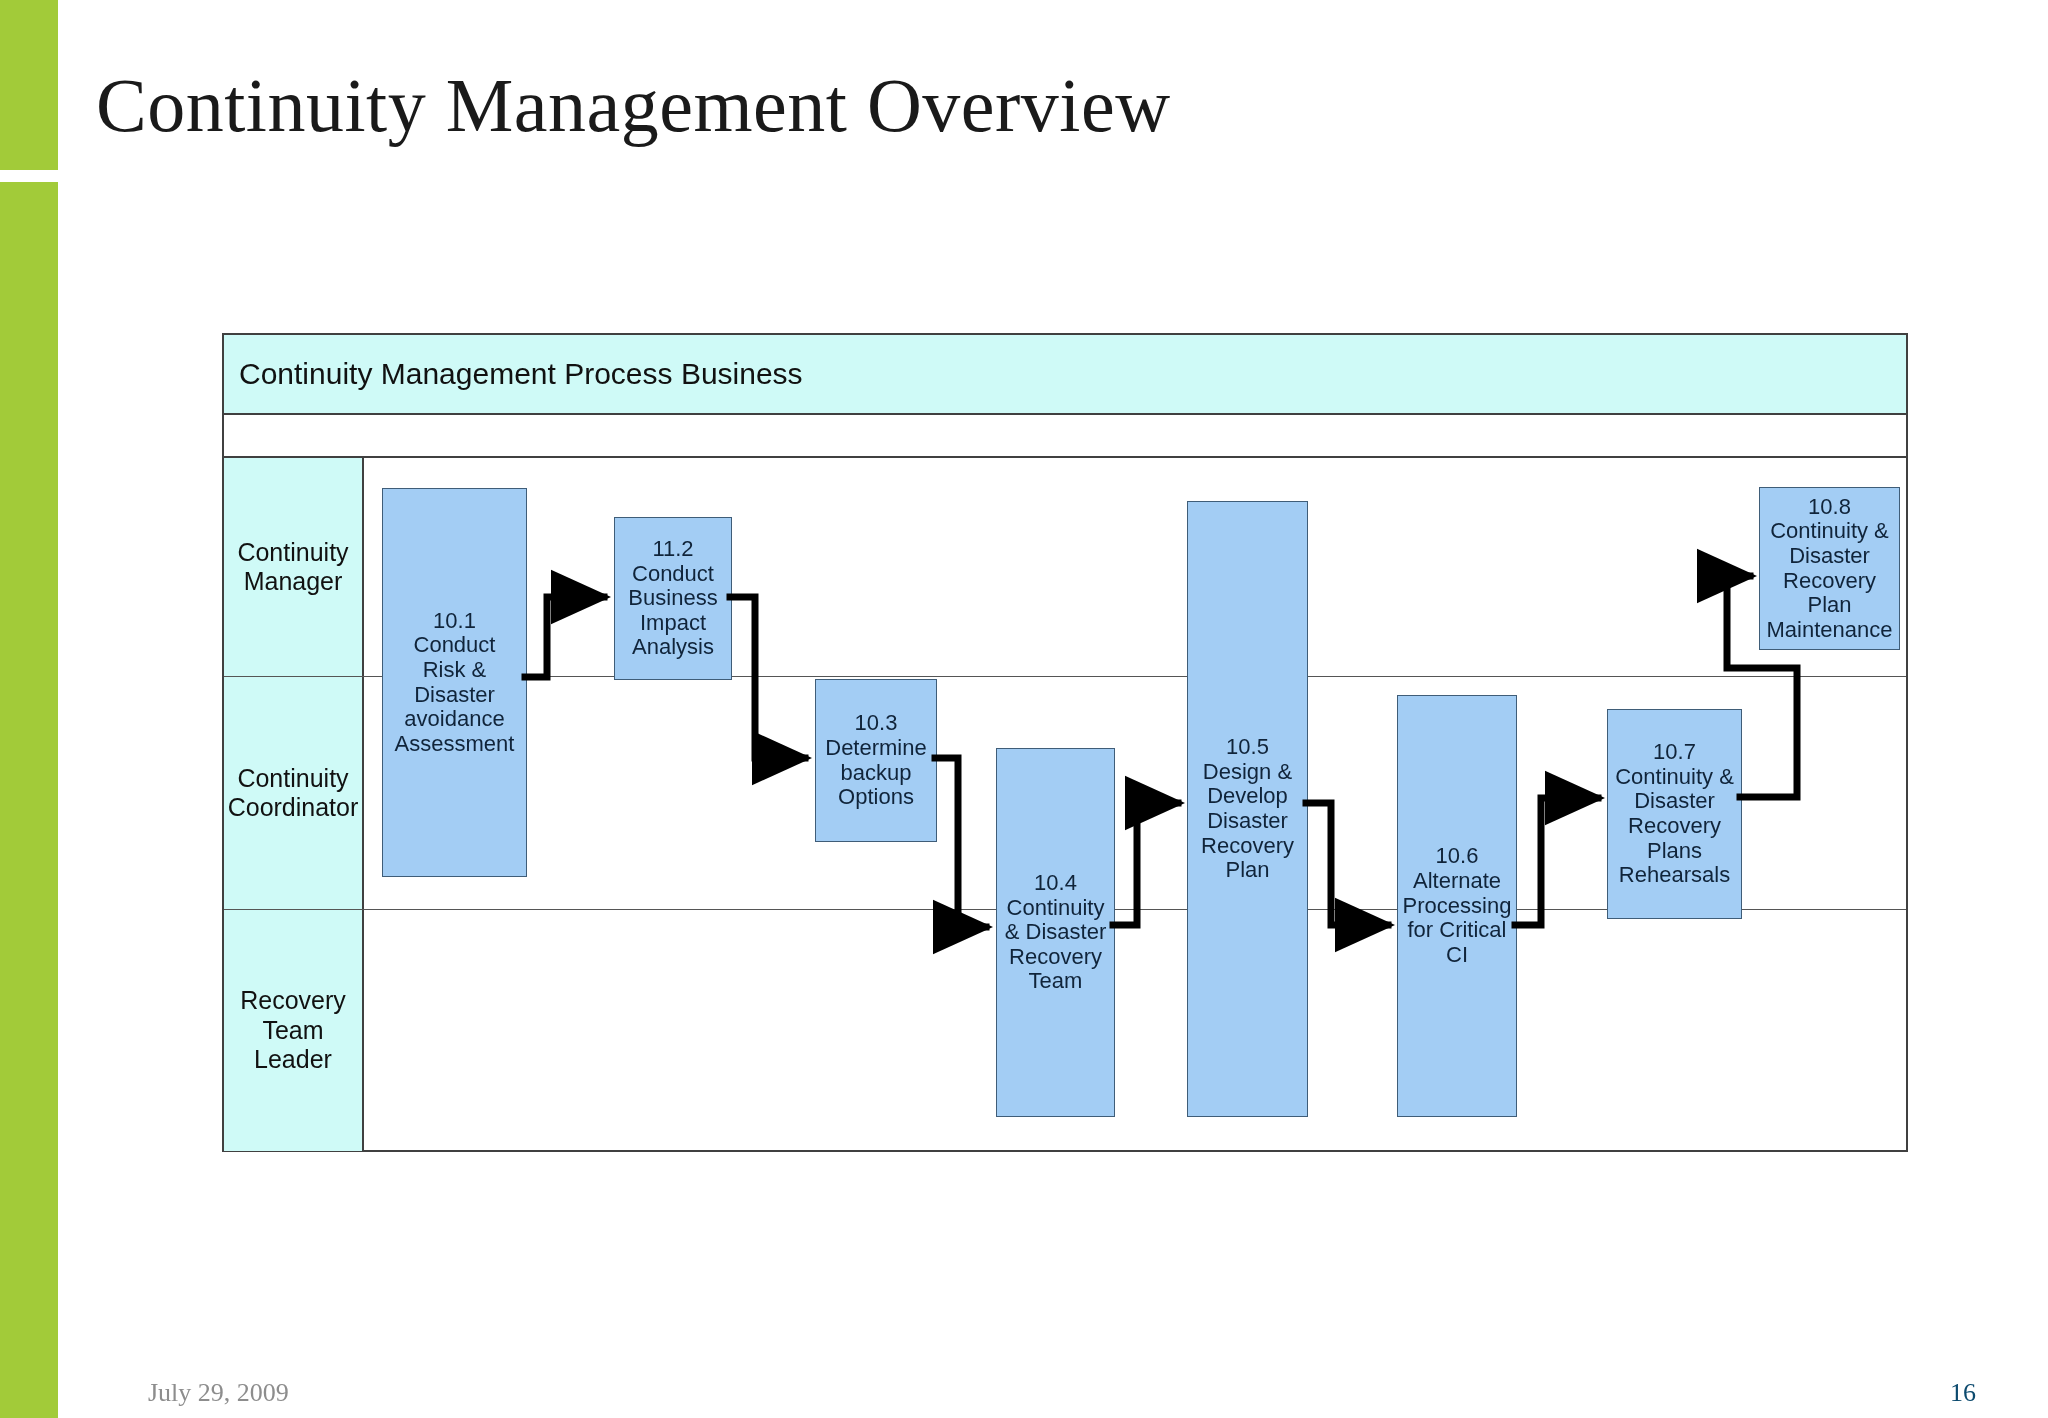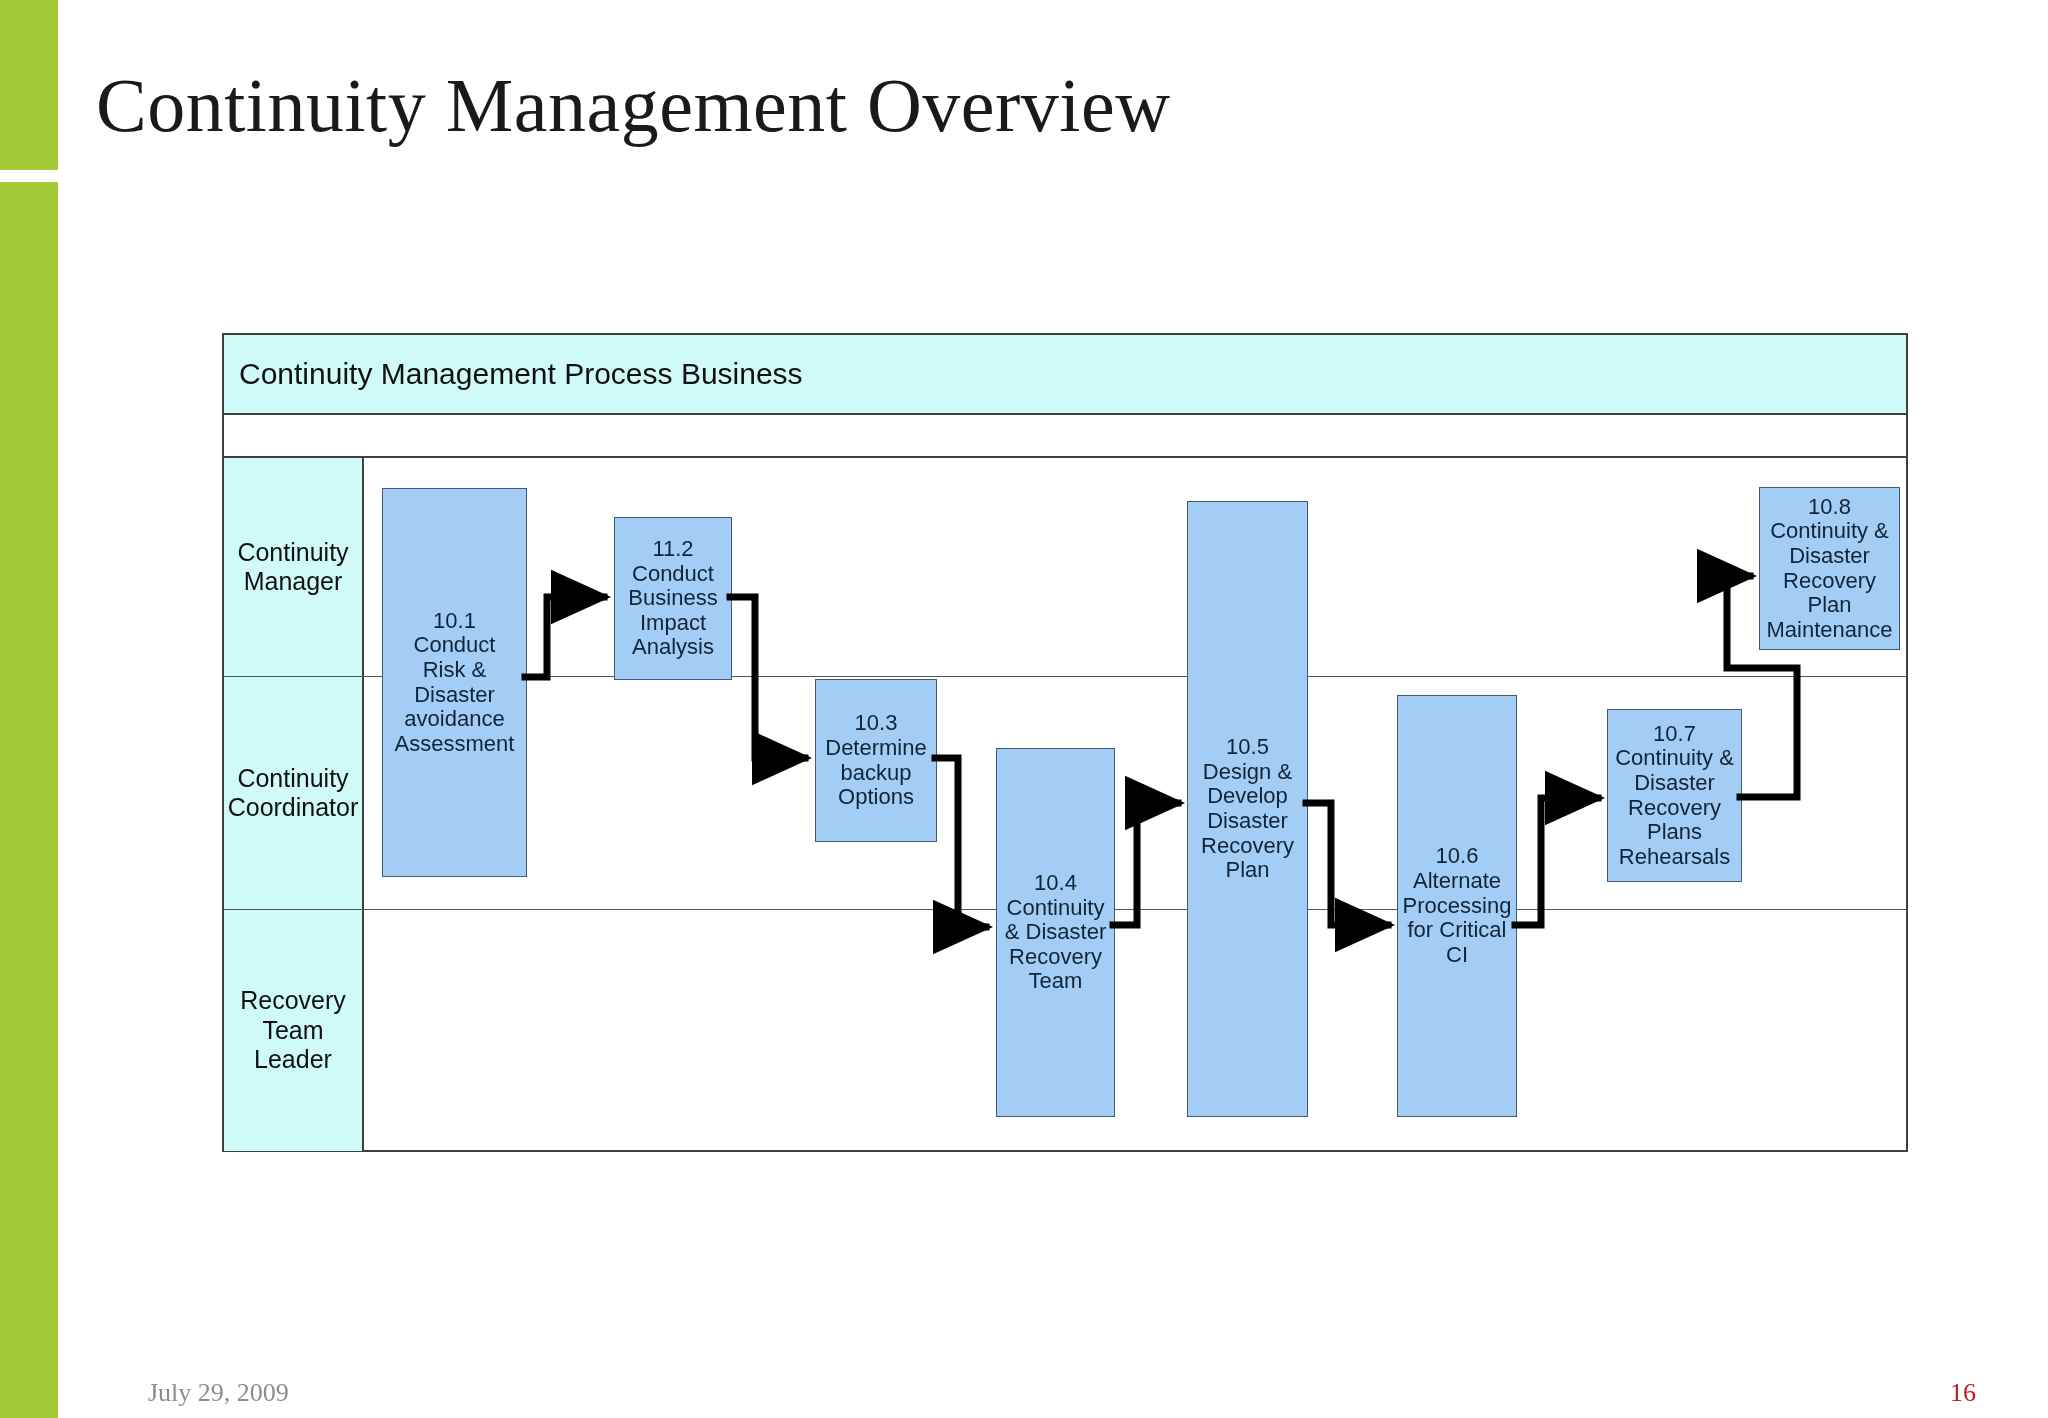--- a/index.html
+++ b/index.html
@@ -83,21 +83,21 @@
 
   
   #footer-date{
     position:absolute;left:148px;top:1378px;
     font-family:"Liberation Serif", serif;
     font-size:26px;color:#8d8d8d;
   }
   #footer-page{
     position:absolute;left:1950px;top:1378px;
     font-family:"Liberation Serif", serif;
-    font-size:26px;color:#b91c1c;
+    font-size:26px;color:#0c4a6e;
   }
 </style>
 </head>
 <body>
 
 <div class="green-bar" id="bar-top"></div>
 <div class="green-bar" id="bar-bottom"></div>
 
 <div id="slide-title">Continuity Management Overview</div>
 
@@ -159,21 +159,21 @@
 Disaster
 Recovery
 Plan</div>
 
   <div class="pbox" style="left:1173px;top:360px;width:120px;height:422px;">10.6
 Alternate
 Processing
 for Critical
 CI</div>
 
-  <div class="pbox" style="left:1383px;top:374px;width:135px;height:173px;">10.7
+  <div class="pbox" style="left:1383px;top:374px;width:135px;height:210px;">10.7
 Continuity &amp;
 Disaster
 Recovery
 Plans
 Rehearsals</div>
 
   <div class="pbox" style="left:1535px;top:152px;width:141px;height:163px;">10.8
 Continuity &amp;
 Disaster
 Recovery

